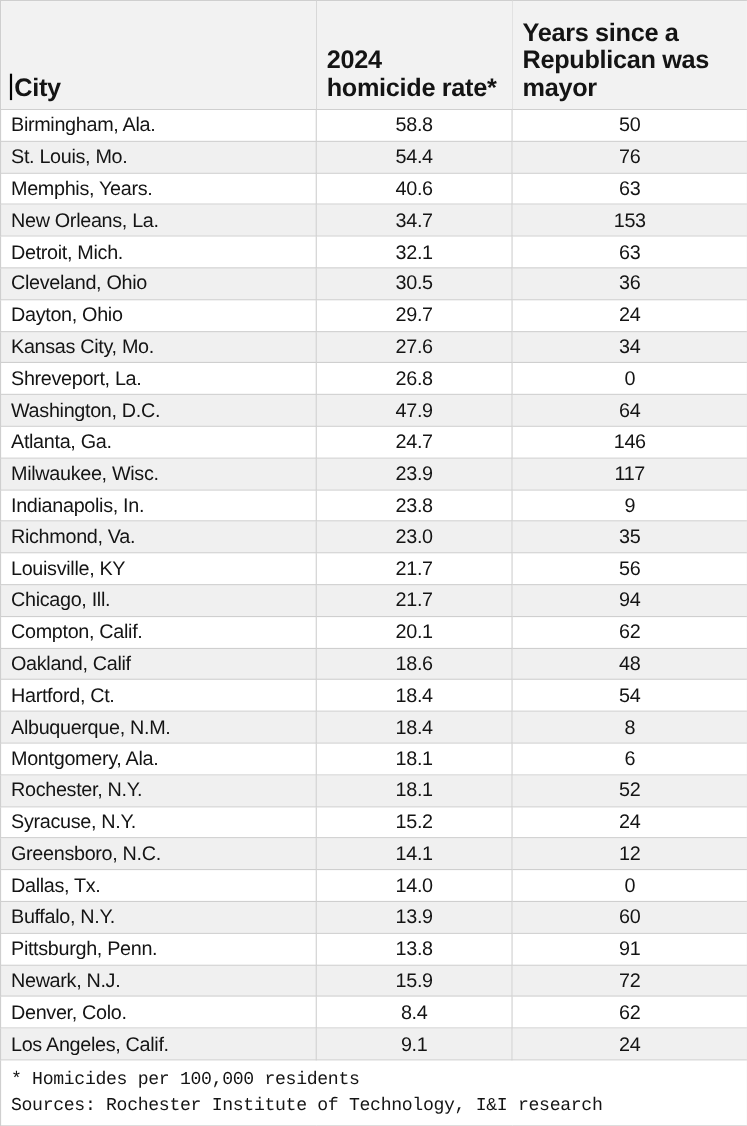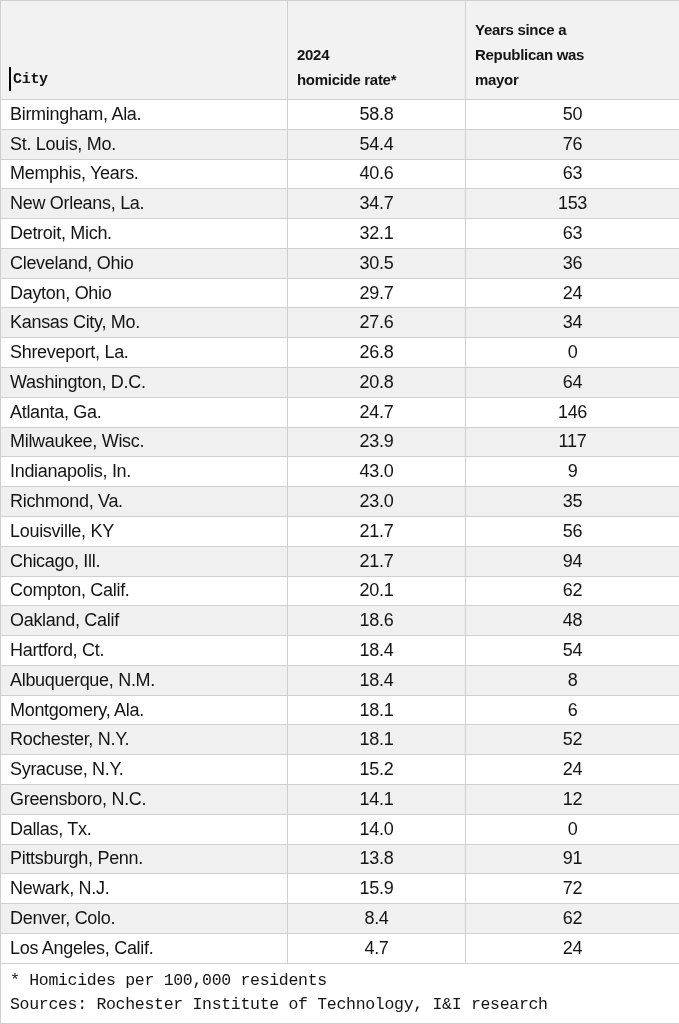--- a/index.html
+++ b/index.html
@@ -23,35 +23,35 @@
   col.c-city{width:287px;}
   col.c-rate{width:178px;}
   col.c-years{width:214px;}
 
   thead th{
     height:84px;
     background:var(--header-bg);
     border:1px solid var(--border);
     vertical-align:bottom;
     text-align:left;
-    font-size:15px;
+    font-size:23px;
     line-height:25px;
     font-weight:bold;
     letter-spacing:-0.3px;
     padding:7px 8px 7px 9px;
     position:relative;
   }
   thead th .hline{display:block;}
   .caret{
     position:absolute;
     left:8px;bottom:8px;
     width:2px;height:24px;
     background:#000;
   }
-  thead th.th-city .hline{padding-left:3px;font-family:Liberation Mono, monospace;}
+  thead th.th-city .hline{padding-left:3px;}
 
   tbody tr{height:27.5px;}
   tbody tr:nth-child(even) td{background:var(--stripe);}
   tbody td{
     border:1px solid var(--border);
     font-size:18px;
     letter-spacing:-0.3px;
     padding:0 8px 0 9px;
     white-space:nowrap;
     overflow:hidden;
@@ -135,36 +135,36 @@
         <td class="num">27.6</td>
         <td class="num">34</td>
       </tr>
       <tr>
         <td>Shreveport, La.</td>
         <td class="num">26.8</td>
         <td class="num">0</td>
       </tr>
       <tr>
         <td>Washington, D.C.</td>
-        <td class="num">20.8</td>
+        <td class="num">47.9</td>
         <td class="num">64</td>
       </tr>
       <tr>
         <td>Atlanta, Ga.</td>
         <td class="num">24.7</td>
         <td class="num">146</td>
       </tr>
       <tr>
         <td>Milwaukee, Wisc.</td>
         <td class="num">23.9</td>
         <td class="num">117</td>
       </tr>
       <tr>
         <td>Indianapolis, In.</td>
-        <td class="num">43.0</td>
+        <td class="num">23.8</td>
         <td class="num">9</td>
       </tr>
       <tr>
         <td>Richmond, Va.</td>
         <td class="num">23.0</td>
         <td class="num">35</td>
       </tr>
       <tr>
         <td>Louisville, KY</td>
         <td class="num">21.7</td>
@@ -214,37 +214,42 @@
         <td>Greensboro, N.C.</td>
         <td class="num">14.1</td>
         <td class="num">12</td>
       </tr>
       <tr>
         <td>Dallas, Tx.</td>
         <td class="num">14.0</td>
         <td class="num">0</td>
       </tr>
       <tr>
+        <td>Buffalo, N.Y.</td>
+        <td class="num">13.9</td>
+        <td class="num">60</td>
+      </tr>
+      <tr>
         <td>Pittsburgh, Penn.</td>
         <td class="num">13.8</td>
         <td class="num">91</td>
       </tr>
       <tr>
         <td>Newark, N.J.</td>
         <td class="num">15.9</td>
         <td class="num">72</td>
       </tr>
       <tr>
         <td>Denver, Colo.</td>
         <td class="num">8.4</td>
         <td class="num">62</td>
       </tr>
       <tr>
         <td>Los Angeles, Calif.</td>
-        <td class="num">4.7</td>
+        <td class="num">9.1</td>
         <td class="num">24</td>
       </tr>
     </tbody>
   <tfoot>
     <tr>
       <td colspan="3">
         <div>* Homicides per 100,000 residents</div>
         <div>Sources: Rochester Institute of Technology, I&amp;I research</div>
       </td>
     </tr>

